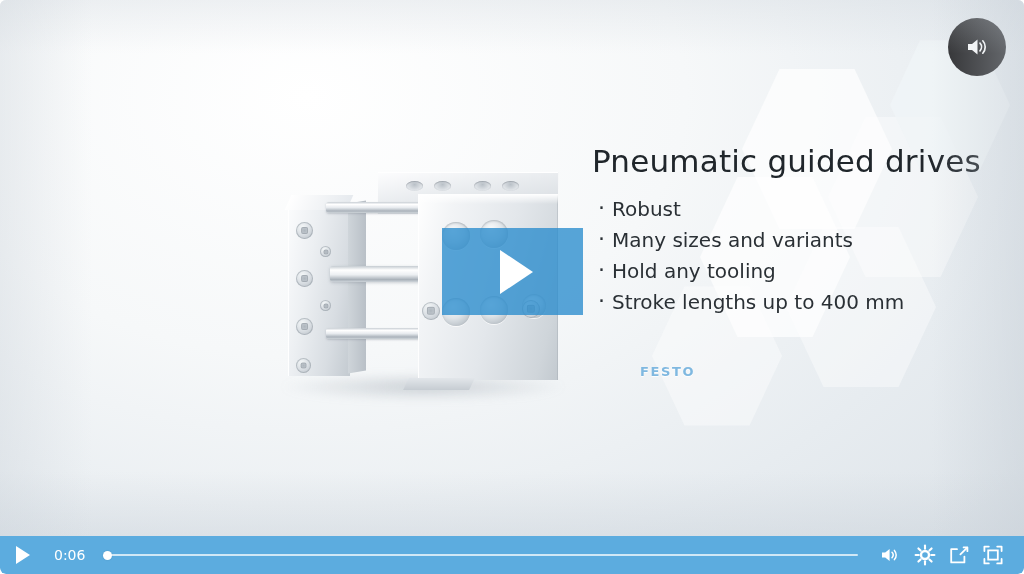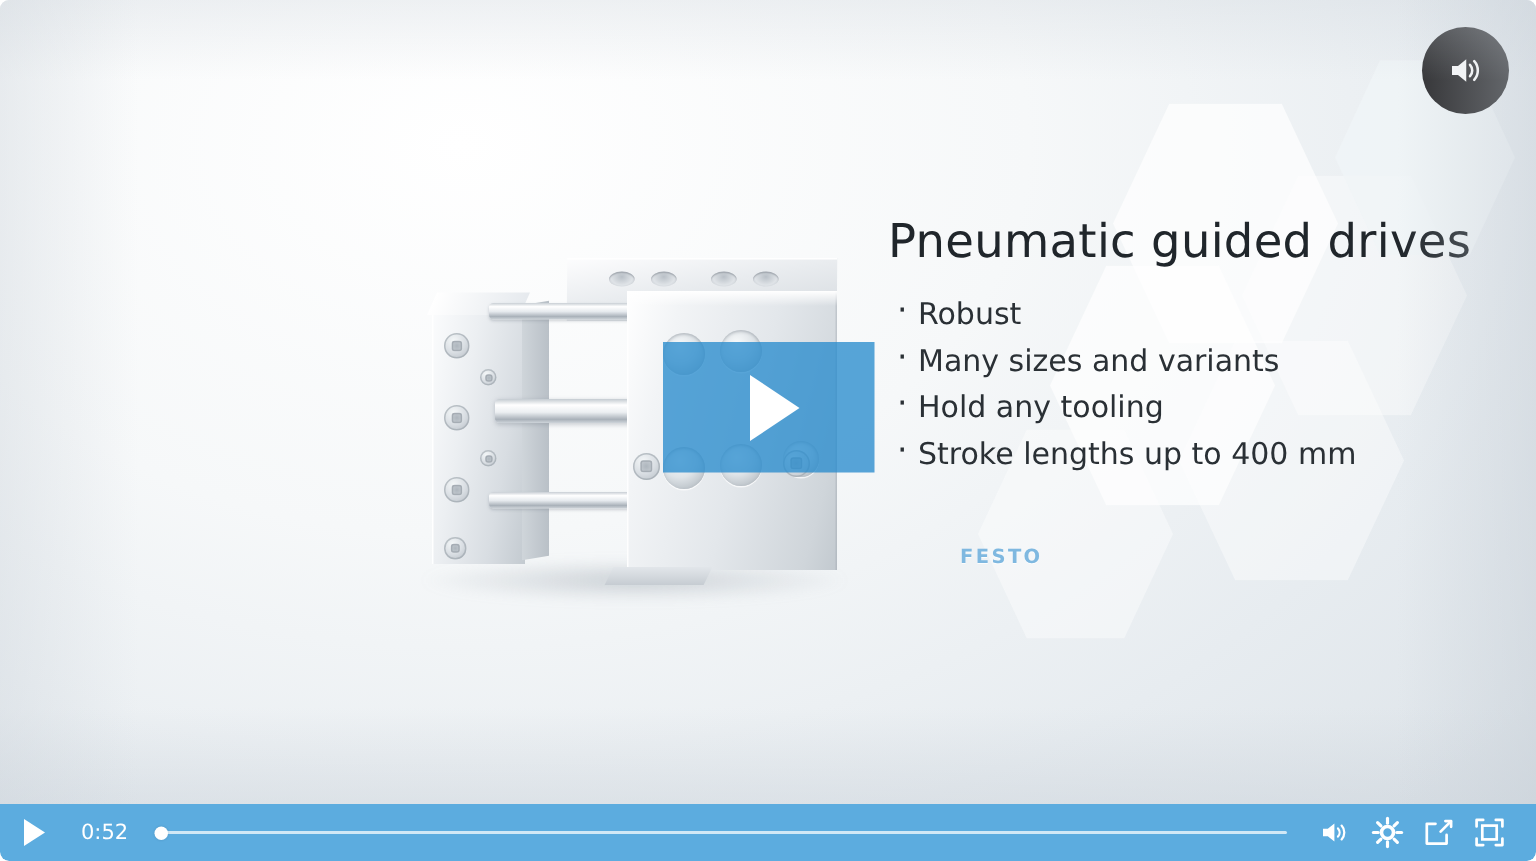--- a/index.html
+++ b/index.html
@@ -336,21 +336,21 @@
       </svg>
     </div>
   </div>
 
   <div id="controls">
 
     <div id="play-btn">
       <div class="tri"></div>
     </div>
 
-    <span id="time">0:52</span>
+    <span id="time">0:06</span>
 
     <div id="scrub">
       <div class="track"></div>
       <div class="handle"></div>
     </div>
 
     <div class="ctrl-icon">
       <svg width="22" height="20" viewBox="0 0 22 20">
         <path d="M2 7.5 h3.2 L9.6 4 v12 L5.2 12.5 H2 Z" fill="#ffffff"></path>
         <path d="M12 7.3 a4 4 0 0 1 0 5.4" stroke="#ffffff" stroke-width="1.5" fill="none" stroke-linecap="round"></path>

